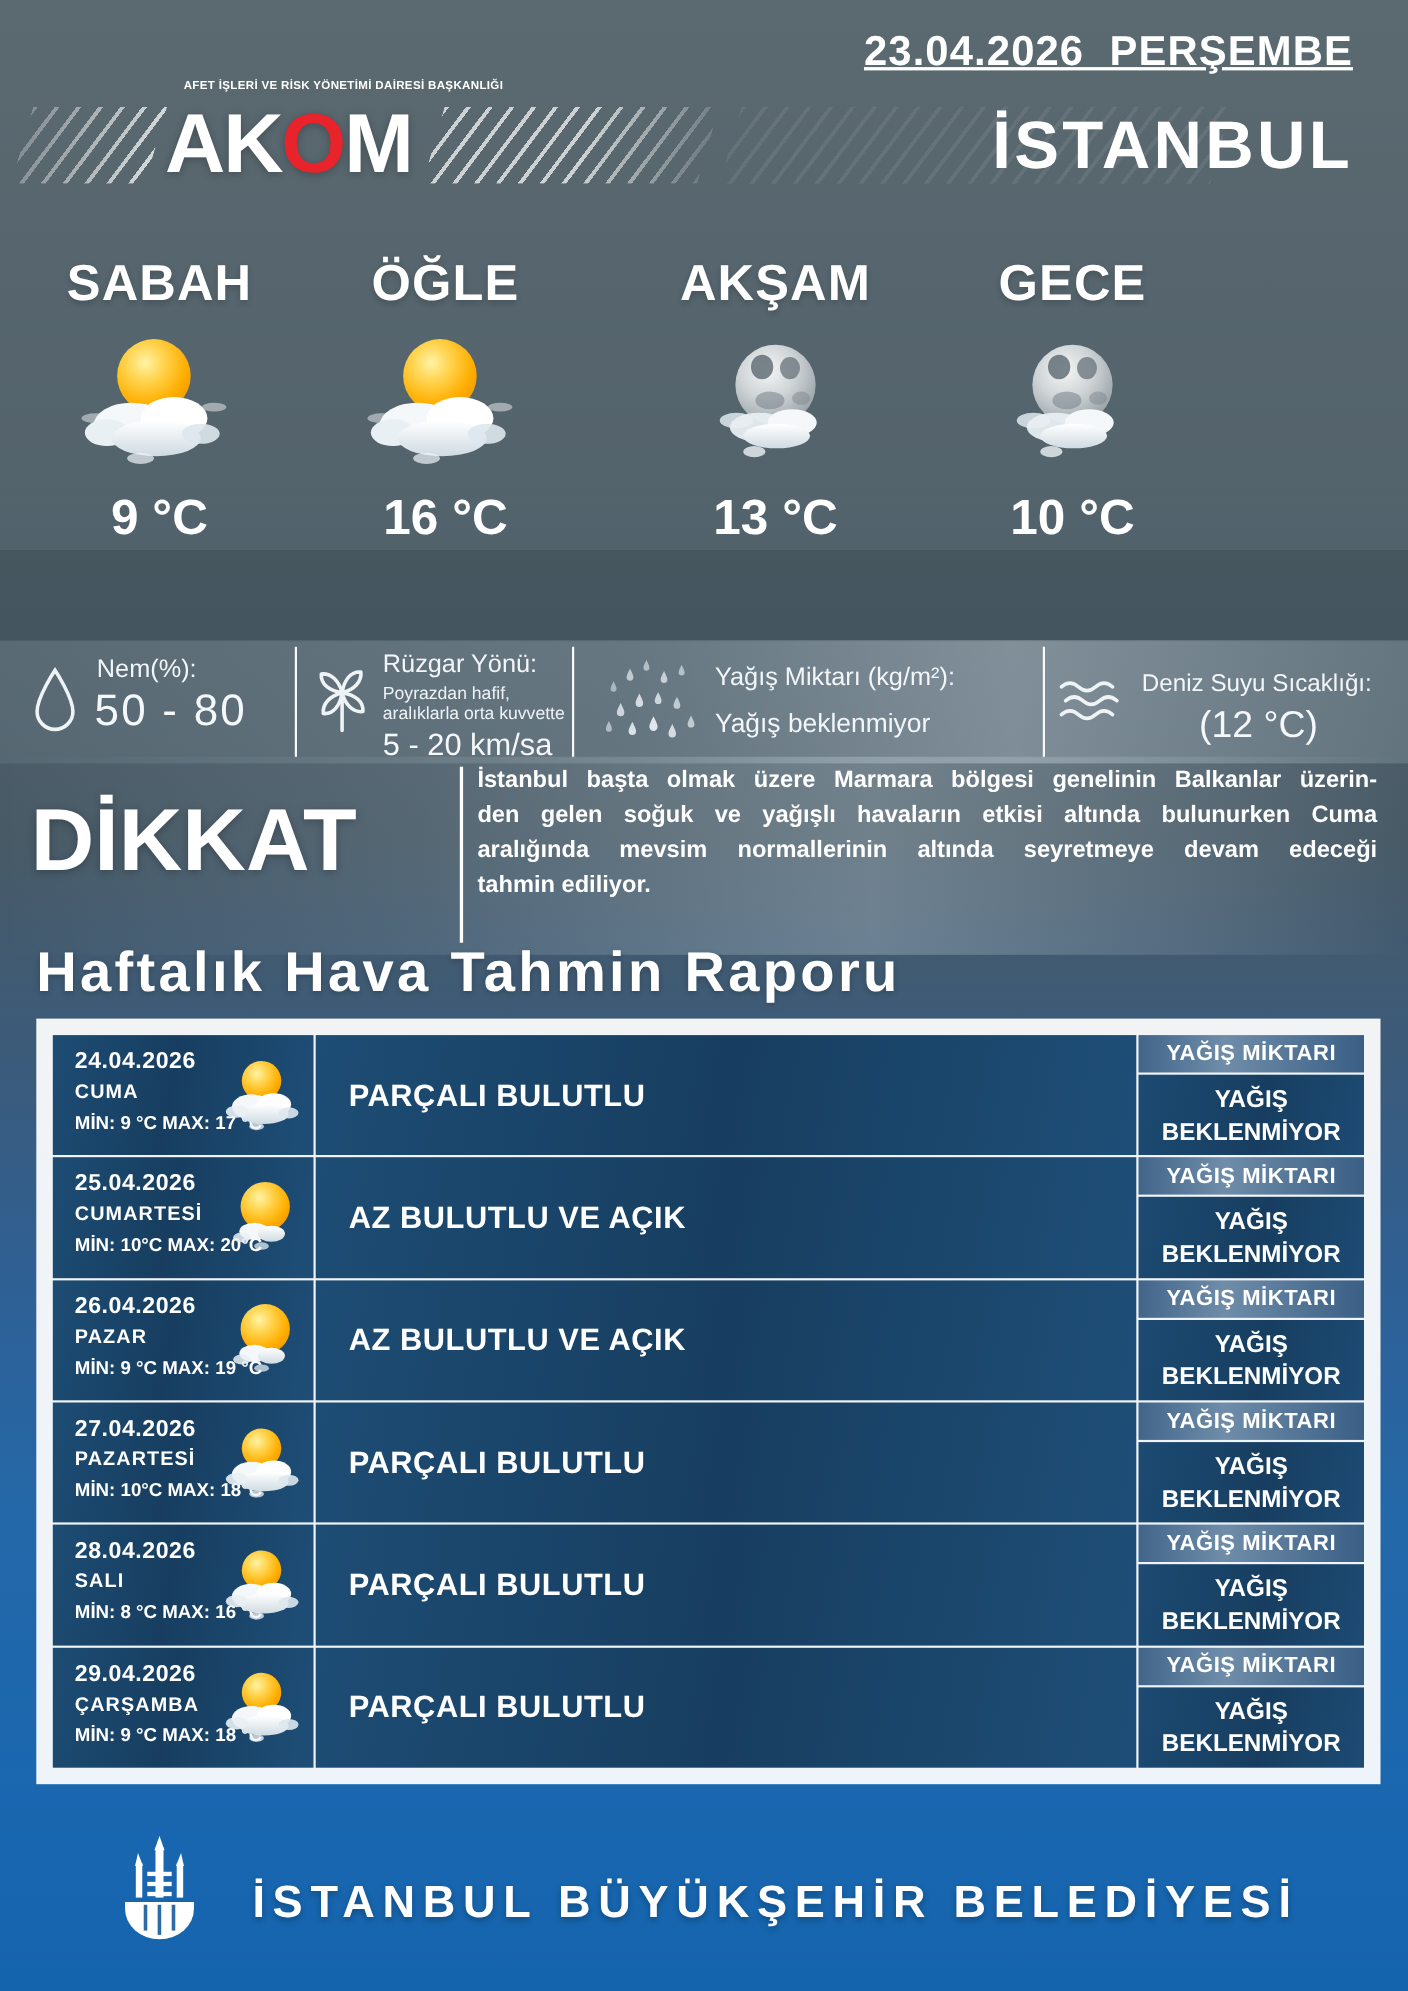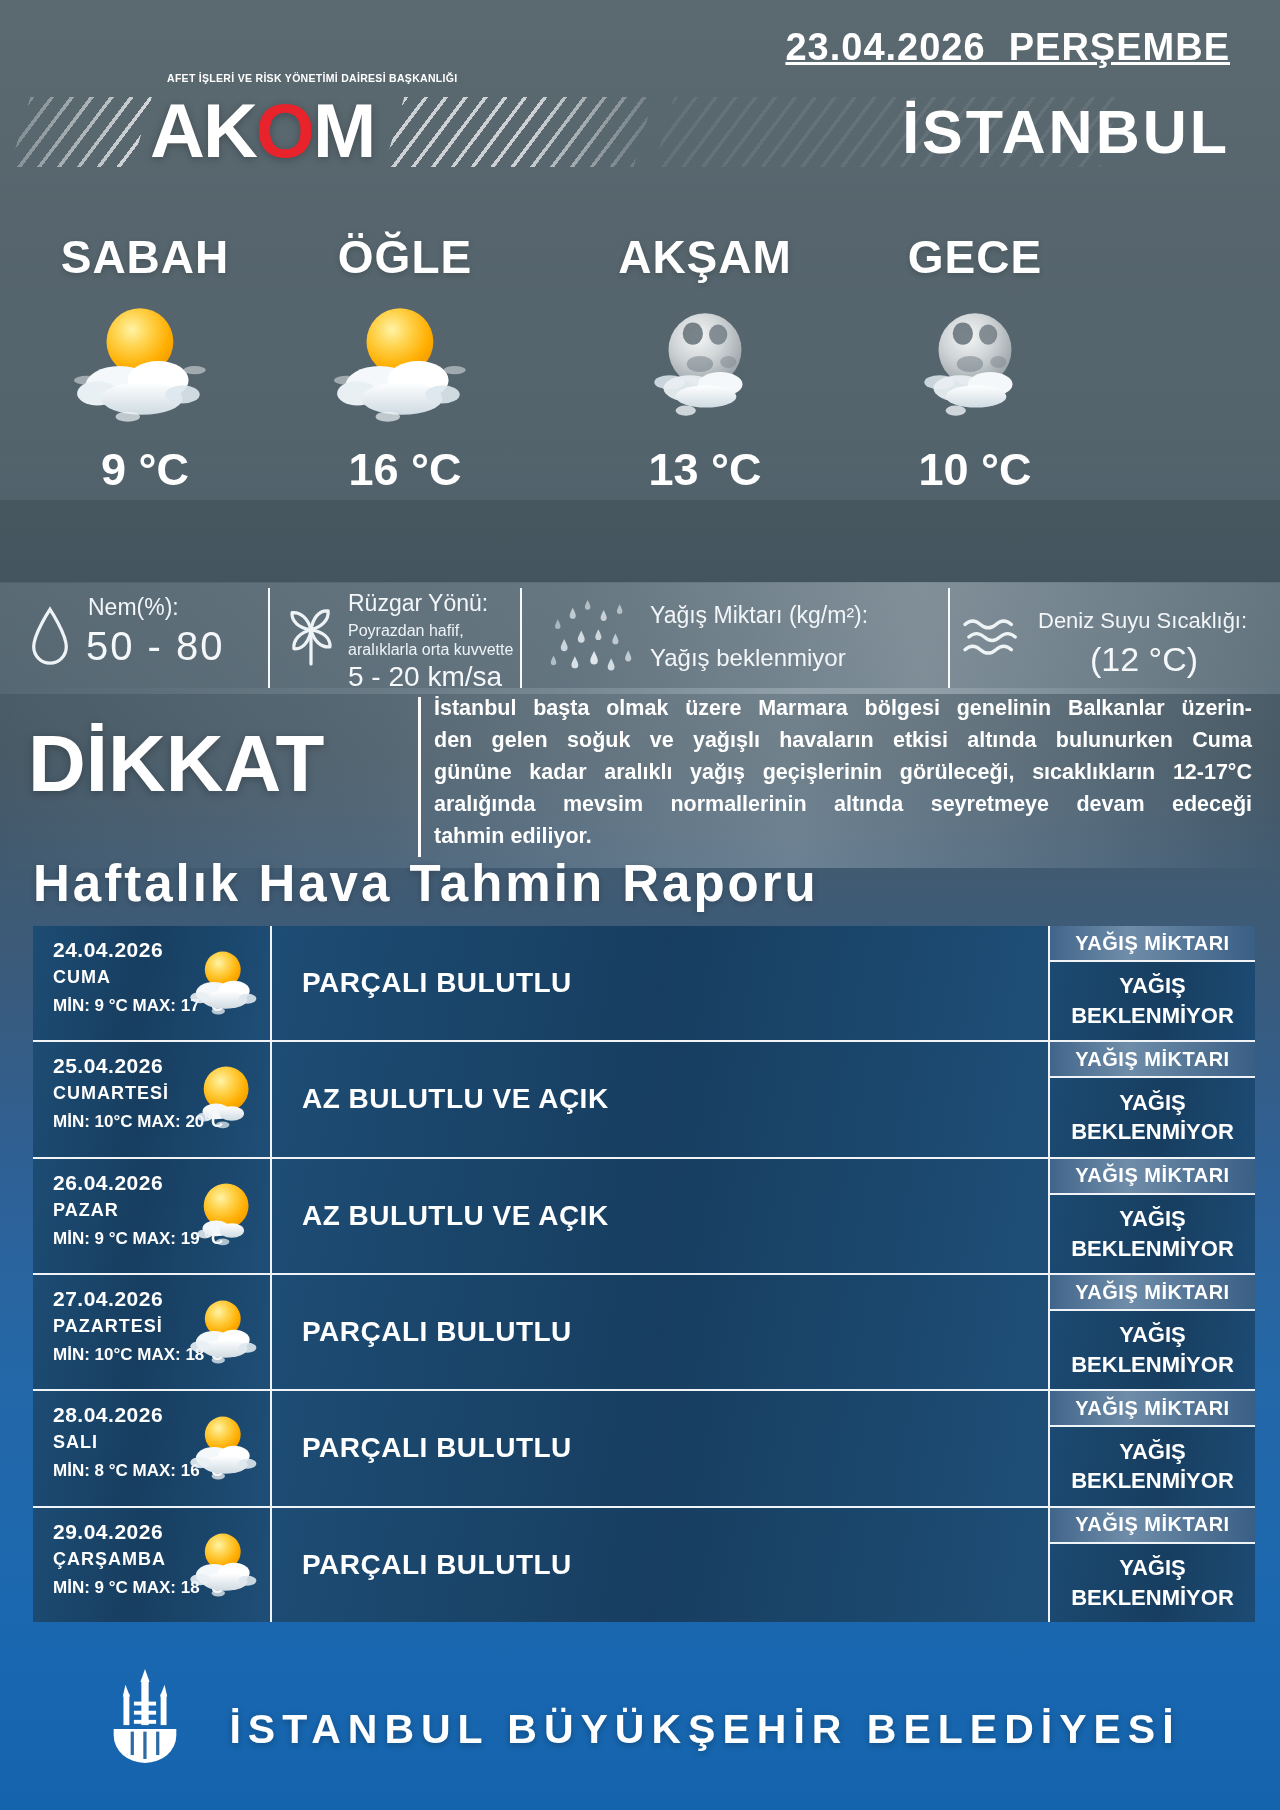--- a/index.html
+++ b/index.html
@@ -51,21 +51,21 @@
   
   .dikkat{position:absolute;left:28px;top:724px;font-size:80px;font-weight:900;line-height:1;letter-spacing:0;text-shadow:0 2px 8px rgba(0,0,0,.25);}
   .warn-bar{position:absolute;left:418px;top:697px;width:3px;height:160px;background:#fff;}
   .warn-text{position:absolute;left:434px;top:692px;width:818px;font-size:21.5px;font-weight:700;line-height:32px;}
   .warn-text div{text-align:justify;text-align-last:justify;}
   .warn-text div:last-child{text-align-last:left;}
 
   
   .weekly-title{position:absolute;left:33px;top:854px;font-size:51px;font-weight:800;letter-spacing:3px;text-shadow:0 2px 6px rgba(0,0,0,.2);}
   .wtable{position:absolute;left:33px;top:926px;width:1222px;height:696px;box-sizing:border-box;
-    background:rgba(255,255,255,.93);padding:0;display:grid;grid-template-rows:repeat(6,1fr);gap:2px;}
+    background:rgba(255,255,255,.93);padding:15px;display:grid;grid-template-rows:repeat(6,1fr);gap:2px;}
   .wrow{display:grid;grid-template-columns:237px 1fr 205px;gap:2px;}
   .cell-day{position:relative;background:linear-gradient(100deg,#1d4c74,#173e60 45%,#1e4e77);padding:12px 0 8px 20px;box-sizing:border-box;}
   .r-date{font-size:21px;font-weight:800;letter-spacing:.5px;}
   .r-day{font-size:18px;font-weight:800;letter-spacing:1px;margin-top:5px;}
   .r-minmax{font-size:17px;font-weight:800;margin-top:8px;}
   .r-iconbox{position:absolute;right:4px;top:50%;transform:translateY(-50%);width:82px;height:74px;}
   .r-iconbox svg{width:82px;height:74px;}
   .cell-cond{background:linear-gradient(100deg,#1d4c74,#173e60 50%,#1e4e77);display:flex;align-items:center;padding-left:30px;
     font-size:28px;font-weight:800;letter-spacing:.5px;}
   .cell-rain{display:grid;grid-template-rows:34px 1fr;gap:2px;}
@@ -253,21 +253,20 @@
     </svg>
     <div class="lab" style="left:1038px;top:26px;font-size:22px">Deniz Suyu Sıcaklığı:</div>
     <div class="big" style="left:1090px;top:58px;font-size:34px">(12 °C)</div>
   </div>
 
   <div class="dikkat">DİKKAT</div>
   <div class="warn-bar"></div>
   <div class="warn-text">
     <div>İstanbul başta olmak üzere Marmara bölgesi genelinin Balkanlar üzerin-</div>
     <div>den gelen soğuk ve yağışlı havaların etkisi altında bulunurken Cuma</div>
-    <div>gününe kadar aralıklı yağış geçişlerinin görüleceği, sıcaklıkların 12-17°C</div>
     <div>aralığında mevsim normallerinin altında seyretmeye devam edeceği</div>
     <div>tahmin ediliyor.</div>
   </div>
 
   <div class="weekly-title">Haftalık Hava Tahmin Raporu</div>
 
   <div class="wtable">
 
     <div class="wrow">
       <div class="cell-day">

